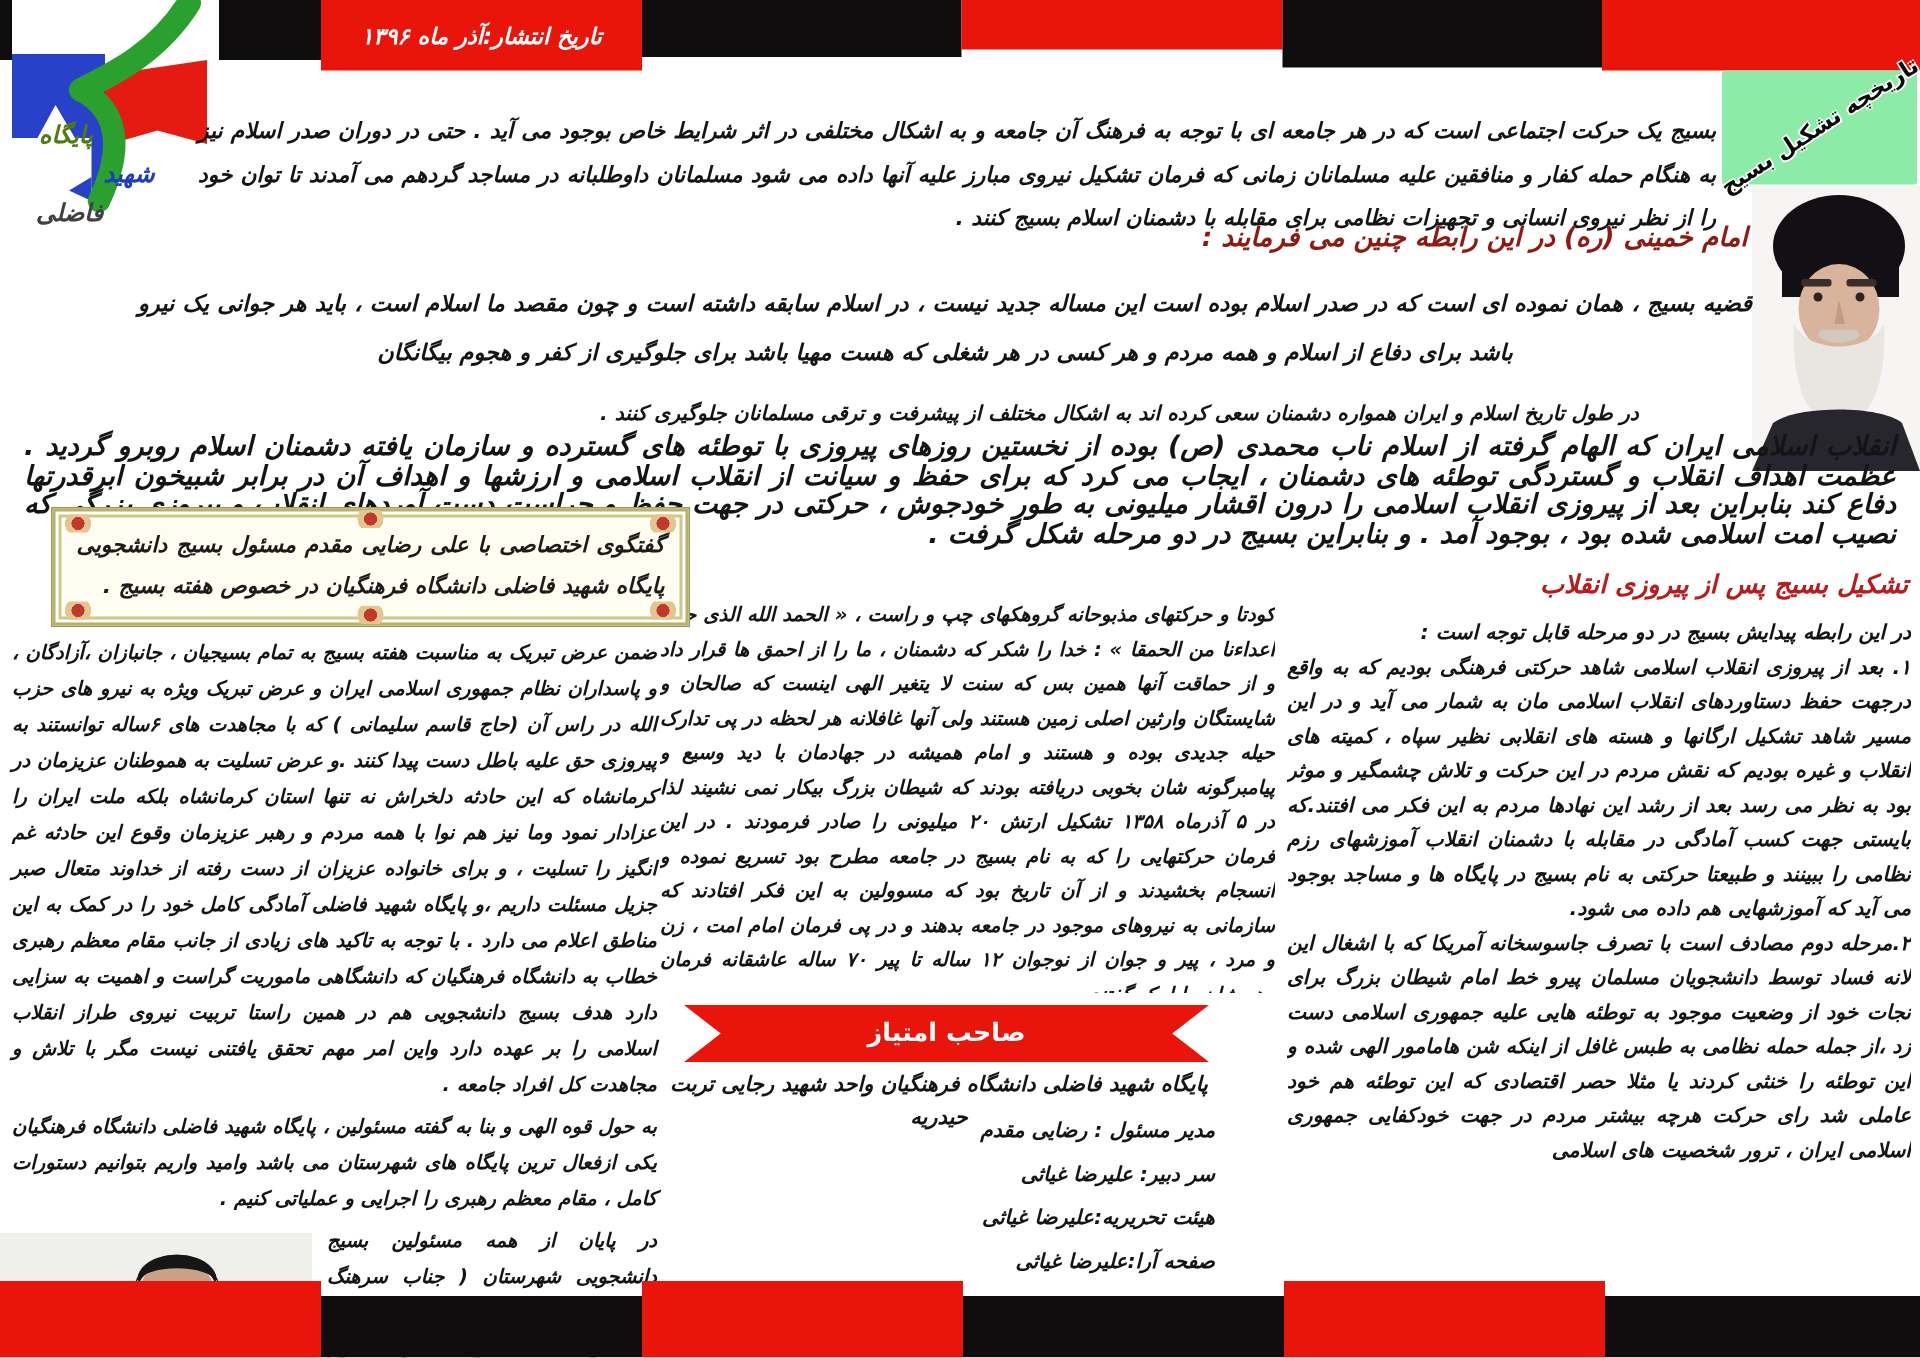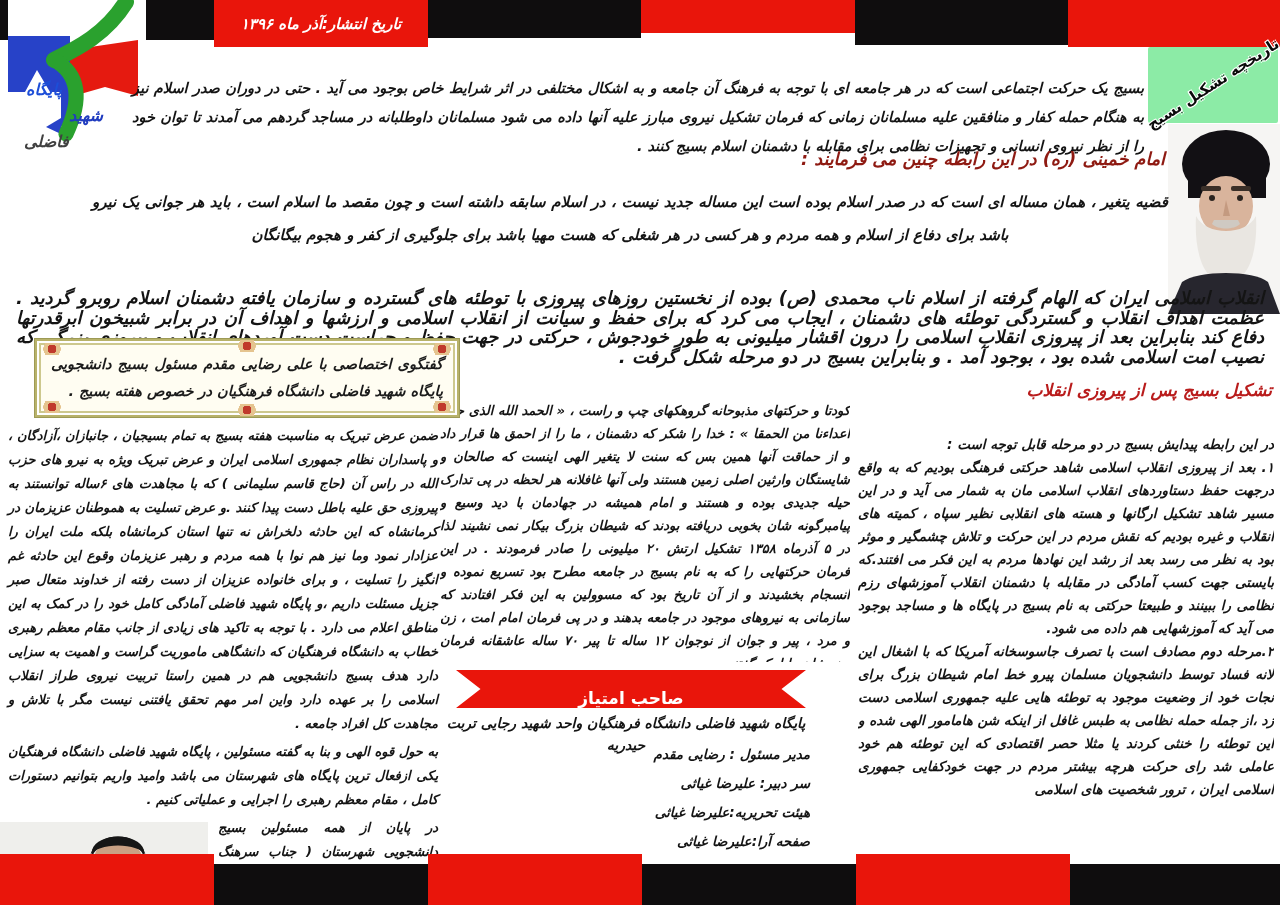--- a/index.html
+++ b/index.html
@@ -6,46 +6,46 @@
   .page{position:relative;width:1280px;height:905px;background:#ffffff;overflow:hidden;
         font-family:"DejaVu Sans","Liberation Sans",sans-serif;direction:rtl;}
   .blk{position:absolute;}
   .black{background:#0f0d0e;}
   .red{background:#e9150b;}
   .date-box{color:#fff;font-weight:bold;font-style:italic;font-size:15px;display:flex;align-items:center;justify-content:center;}
   
   .logo{position:absolute;left:8px;top:0;width:138px;height:150px;background:#fff;}
   .logo svg{position:absolute;left:0;top:0;}
   .logo-word{position:absolute;font-weight:bold;font-size:16px;font-style:italic;}
-  .w1{color:#1d4ed8;left:18px;top:80px;text-align:right;}
+  .w1{color:#4d7c0f;left:18px;top:80px;text-align:right;}
   .w2{color:#1f3bbf;left:24px;top:106px;margin-left:37px;}
   .w3{color:#404040;left:16px;top:132px;}
   
   .masthead{position:absolute;left:1148px;top:47px;width:130px;height:76px;background:#8ceba6;border-radius:2px;}
   .masthead span{position:absolute;left:-14px;top:28px;width:158px;text-align:center;transform:rotate(-33deg);
     font-weight:bold;font-size:15px;color:#0a0a0a;white-space:nowrap;
     text-shadow:1px 1px 0 #fff,-1px -1px 0 #fff,1px -1px 0 #fff,-1px 1px 0 #fff;}
   
   .ptxt{font-weight:bold;font-style:italic;color:#141414;text-align:justify;margin:0;}
   .intro{position:absolute;left:132px;top:74px;width:1012px;font-size:14.5px;line-height:29px;}
   .maroon-head{position:absolute;left:700px;top:149px;width:465px;font-size:17.5px;font-weight:bold;font-style:italic;
     color:#8e1a12;text-align:right;}
   .quote{position:absolute;left:92px;top:186px;width:1076px;font-size:15px;line-height:33px;text-align:justify;text-align-last:center;}
   .lead{position:absolute;left:400px;top:266px;width:812px;font-size:13.5px;line-height:20px;text-align:left;}
   .histpara{position:absolute;left:16px;top:288px;width:1248px;font-size:18px;line-height:19.5px;}
   
   .khomeini{position:absolute;left:1168px;top:124px;width:112px;height:190px;overflow:hidden;}
   
   .col-right-head{position:absolute;left:858px;top:380px;width:414px;font-size:17px;font-weight:bold;font-style:italic;color:#b91c1c;text-align:right;}
-  .col-right{position:absolute;left:858px;top:433px;width:416px;height:446px;overflow:hidden;font-size:13.5px;line-height:23px;}
+  .col-right{position:absolute;left:858px;top:411px;width:416px;height:446px;overflow:hidden;font-size:13.5px;line-height:23px;}
   .col-right p{margin:0;}
   .col-mid{position:absolute;left:440px;top:386px;width:410px;height:276px;overflow:hidden;font-size:13px;line-height:23px;}
   .ribbon{position:absolute;left:456px;top:670px;width:350px;height:38px;background:#e9150b;
     clip-path:polygon(0 0,100% 0,93% 50%,100% 100%,0 100%,7% 50%);
-    display:flex;align-items:flex-end;justify-content:center;color:#fff;font-weight:bold;font-size:17px;}
+    display:flex;align-items:center;justify-content:center;color:#fff;font-weight:bold;font-size:17px;}
   .publisher{position:absolute;left:440px;top:712px;width:372px;font-size:14px;line-height:22px;text-align:center;}
   .roles{position:absolute;left:470px;top:740px;width:340px;font-size:13.5px;line-height:29px;}
   .roles div{height:29px;}
   
   .int-box{position:absolute;left:35px;top:339px;width:424px;height:78px;background:#fffdf2;
     border:2px solid #b8b26a;box-shadow:inset 0 0 0 2px #ffffff,inset 0 0 0 4px #cdc88e,0 0 0 1px #9d9a55;
     padding:10px 14px;box-sizing:border-box;}
   .int-box .txt{font-weight:bold;font-style:italic;font-size:14.5px;line-height:27px;color:#1b1b1b;text-align:justify;}
   .orn{position:absolute;width:26px;height:12px;background:radial-gradient(circle at 50% 50%,#c0392b 0 30%,#e5c48f 31% 60%,transparent 61%);}
   .orn.tl{left:2px;top:2px;} .orn.tr{right:2px;top:2px;} .orn.bl{left:2px;bottom:2px;} .orn.br{right:2px;bottom:2px;}
@@ -101,22 +101,23 @@
       <circle cx="72" cy="74" r="3" fill="#2b241f"></circle>
       <path d="M58,76 L55,92 L62,92 Z" fill="#c49a80"></path>
       <path d="M28,92 C26,130 36,158 58,160 C80,158 90,130 88,92 C78,112 38,112 28,92 Z" fill="#e9e6e1"></path>
       <path d="M44,100 C50,106 66,106 72,100 L70,96 L46,96 Z" fill="#cfc9c2"></path>
       <path d="M0,190 L14,158 C30,146 86,146 100,158 L112,190 Z" fill="#27262e"></path>
     </svg>
   </div>
 
   <div class="maroon-head">امام خمینی (ره) در این رابطه چنین می فرمایند :</div>
 
-  <p class="ptxt quote">قضیه یتغیر ، همان مساله ای است که در صدر اسلام بوده است این مساله جدید نیست ، در اسلام سابقه داشته است و چون مقصد ما اسلام است ، باید هر جوانی یک نیرو باشد برای دفاع از اسلام و همه مردم و هر کسی در هر شغلی که هست مهیا باشد برای جلوگیری از کفر و هجوم بیگانگان</p>
+  <p class="ptxt quote">قضیه بسیج ، همان نموده ای است که در صدر اسلام بوده است این مساله جدید نیست ، در اسلام سابقه داشته است و چون مقصد ما اسلام است ، باید هر جوانی یک نیرو باشد برای دفاع از اسلام و همه مردم و هر کسی در هر شغلی که هست مهیا باشد برای جلوگیری از کفر و هجوم بیگانگان</p>
 
+  <p class="ptxt lead">در طول تاریخ اسلام و ایران همواره دشمنان سعی کرده اند به اشکال مختلف از پیشرفت و ترقی مسلمانان جلوگیری کنند .</p>
   <p class="ptxt histpara">انقلاب اسلامی ایران که الهام گرفته از اسلام ناب محمدی (ص) بوده از نخستین روزهای پیروزی با توطئه های گسترده و سازمان یافته دشمنان اسلام روبرو گردید . عظمت اهداف انقلاب و گستردگی توطئه های دشمنان ، ایجاب می کرد که برای حفظ و سیانت از انقلاب اسلامی و ارزشها و اهداف آن در برابر شبیخون ابرقدرتها دفاع کند بنابراین بعد از پیروزی انقلاب اسلامی را درون اقشار میلیونی به طور خودجوش ، حرکتی در جهت حفظ و حراست دست آوردهای انقلاب و پیروزی بزرگی که نصیب امت اسلامی شده بود ، بوجود آمد . و بنابراین بسیج در دو مرحله شکل گرفت .</p>
 
   <div class="col-right-head">تشکیل بسیج پس از پیروزی انقلاب</div>
   <div class="col-right ptxt">
     <p>در این رابطه پیدایش بسیج در دو مرحله قابل توجه است :</p>
     <p>۱. بعد از پیروزی انقلاب اسلامی شاهد حرکتی فرهنگی بودیم که به واقع درجهت حفظ دستاوردهای انقلاب اسلامی مان به شمار می آید و در این مسیر شاهد تشکیل ارگانها و هسته های انقلابی نظیر سپاه ، کمیته های انقلاب و غیره بودیم که نقش مردم در این حرکت و تلاش چشمگیر و موثر بود به نظر می رسد بعد از رشد این نهادها مردم به این فکر می افتند.که بایستی جهت کسب آمادگی در مقابله با دشمنان انقلاب آموزشهای رزم نظامی را ببینند و طبیعتا حرکتی به نام بسیج در پایگاه ها و مساجد بوجود می آید که آموزشهایی هم داده می شود.</p>
     <p>۲.مرحله دوم مصادف است با تصرف جاسوسخانه آمریکا که با اشغال این لانه فساد توسط دانشجویان مسلمان پیرو خط امام شیطان بزرگ برای نجات خود از وضعیت موجود به توطئه هایی علیه جمهوری اسلامی دست زد ،از جمله حمله نظامی به طبس غافل از اینکه شن هامامور الهی شده و این توطئه را خنثی کردند یا مثلا حصر اقتصادی که این توطئه هم خود عاملی شد رای حرکت هرچه بیشتر مردم در جهت خودکفایی جمهوری اسلامی ایران ، ترور شخصیت های اسلامی</p>
   </div>
 
   <div class="col-mid ptxt">

